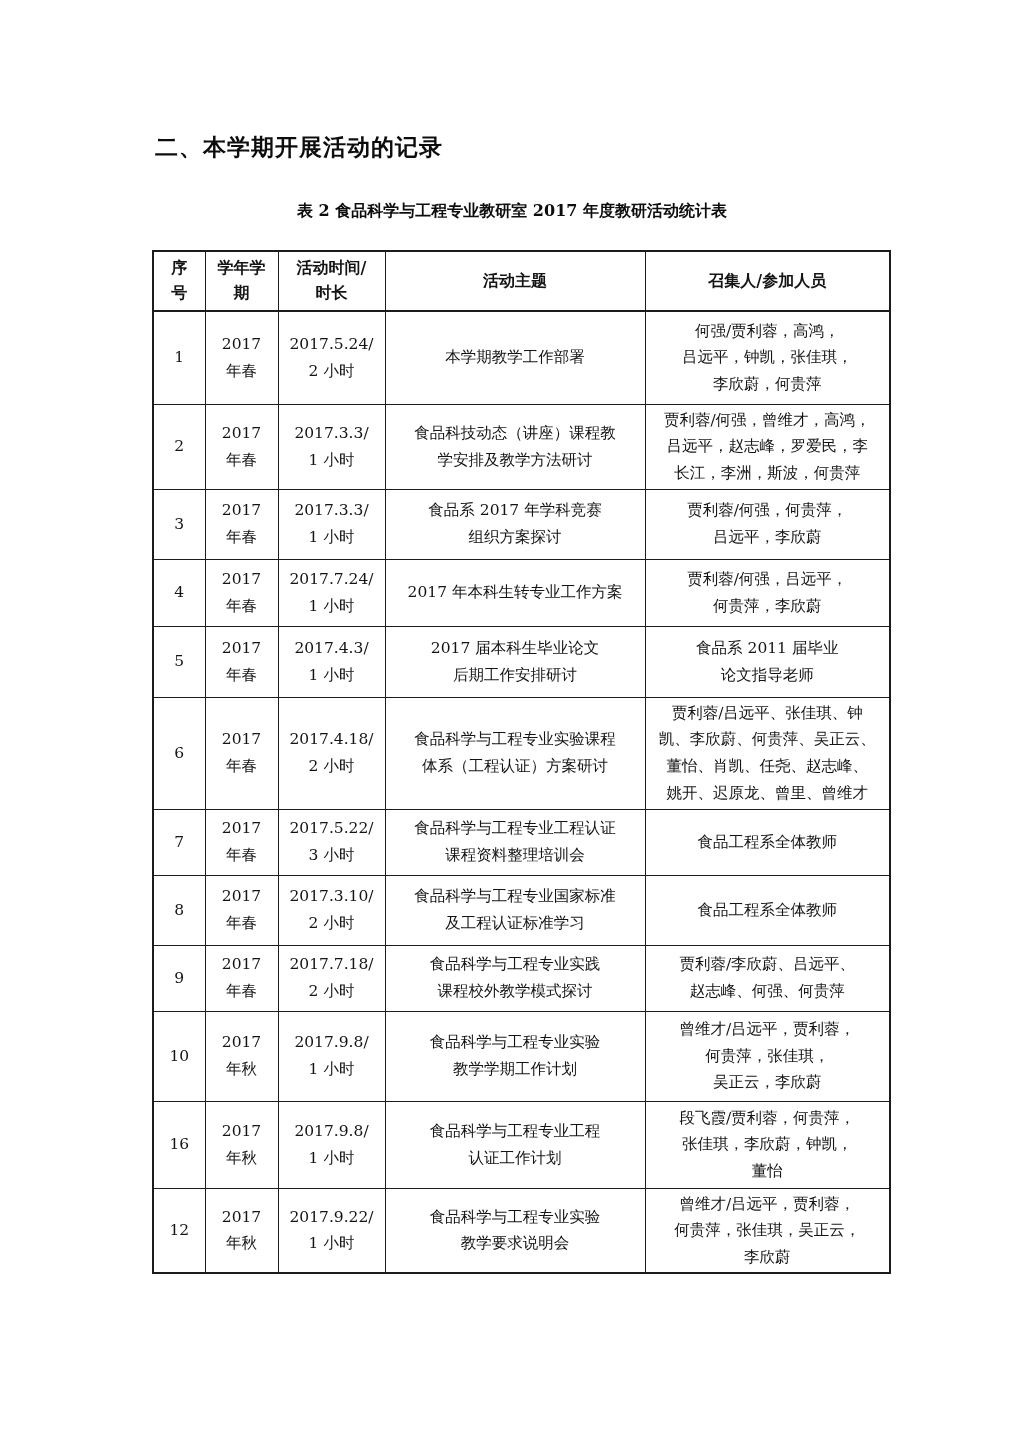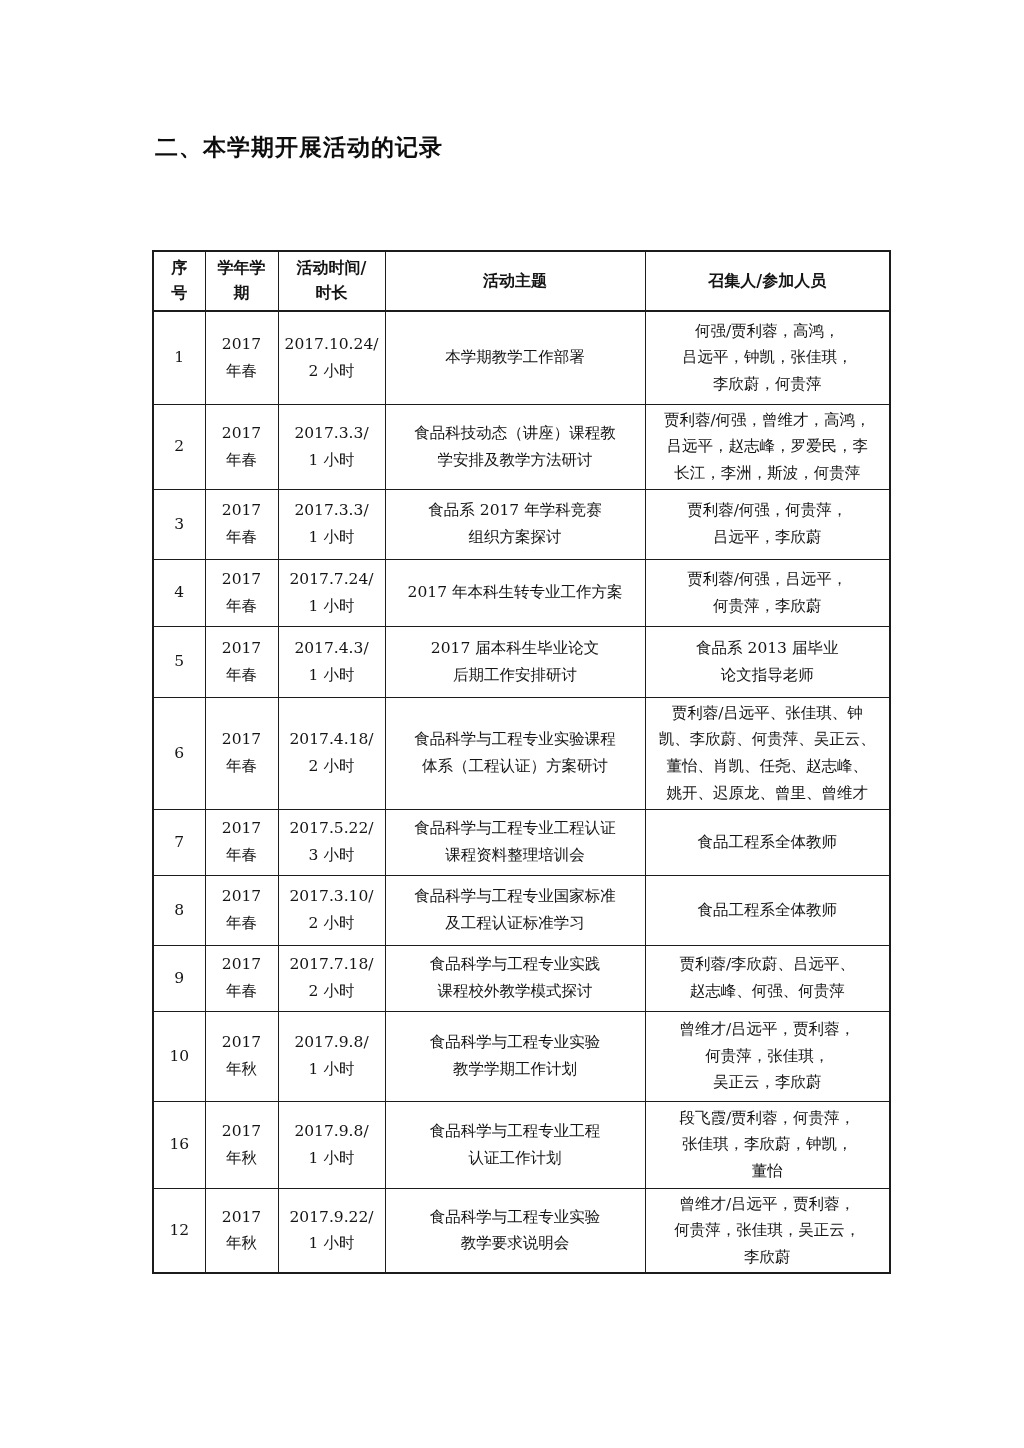--- a/index.html
+++ b/index.html
@@ -79,20 +79,21 @@
   .activity-table tbody tr:nth-child(11) { height: 87px; }
   .activity-table tbody tr:nth-child(12) { height: 80px; }
 </style>
 </head>
 <body>
 
 <div class="page">
 
   <h2 class="section-heading">二、本学期开展活动的记录</h2>
 
+  <div class="table-caption">表 2  食品科学与工程专业教研室 2017 年度教研活动统计表</div>
 
   <table class="activity-table">
     <colgroup>
       <col style="width:52px">
       <col style="width:73px">
       <col style="width:107px">
       <col style="width:260px">
       <col style="width:245px">
     </colgroup>
     <thead>
@@ -105,21 +106,21 @@
 时长</th>
         <th>活动主题</th>
         <th>召集人/参加人员</th>
       </tr>
     </thead>
     <tbody>
         <tr>
     <td>1</td>
     <td>2017
 年春</td>
-    <td>2017.10.24/
+    <td>2017.5.24/
 2 小时</td>
     <td>本学期教学工作部署</td>
     <td>何强/贾利蓉，高鸿，
 吕远平，钟凯，张佳琪，
 李欣蔚，何贵萍</td>
   </tr>
         <tr>
     <td>2</td>
     <td>2017
 年春</td>
@@ -153,21 +154,21 @@
 何贵萍，李欣蔚</td>
   </tr>
         <tr>
     <td>5</td>
     <td>2017
 年春</td>
     <td>2017.4.3/
 1 小时</td>
     <td>2017 届本科生毕业论文
 后期工作安排研讨</td>
-    <td>食品系 2013 届毕业
+    <td>食品系 2011 届毕业
 论文指导老师</td>
   </tr>
         <tr>
     <td>6</td>
     <td>2017
 年春</td>
     <td>2017.4.18/
 2 小时</td>
     <td>食品科学与工程专业实验课程
 体系（工程认证）方案研讨</td>

